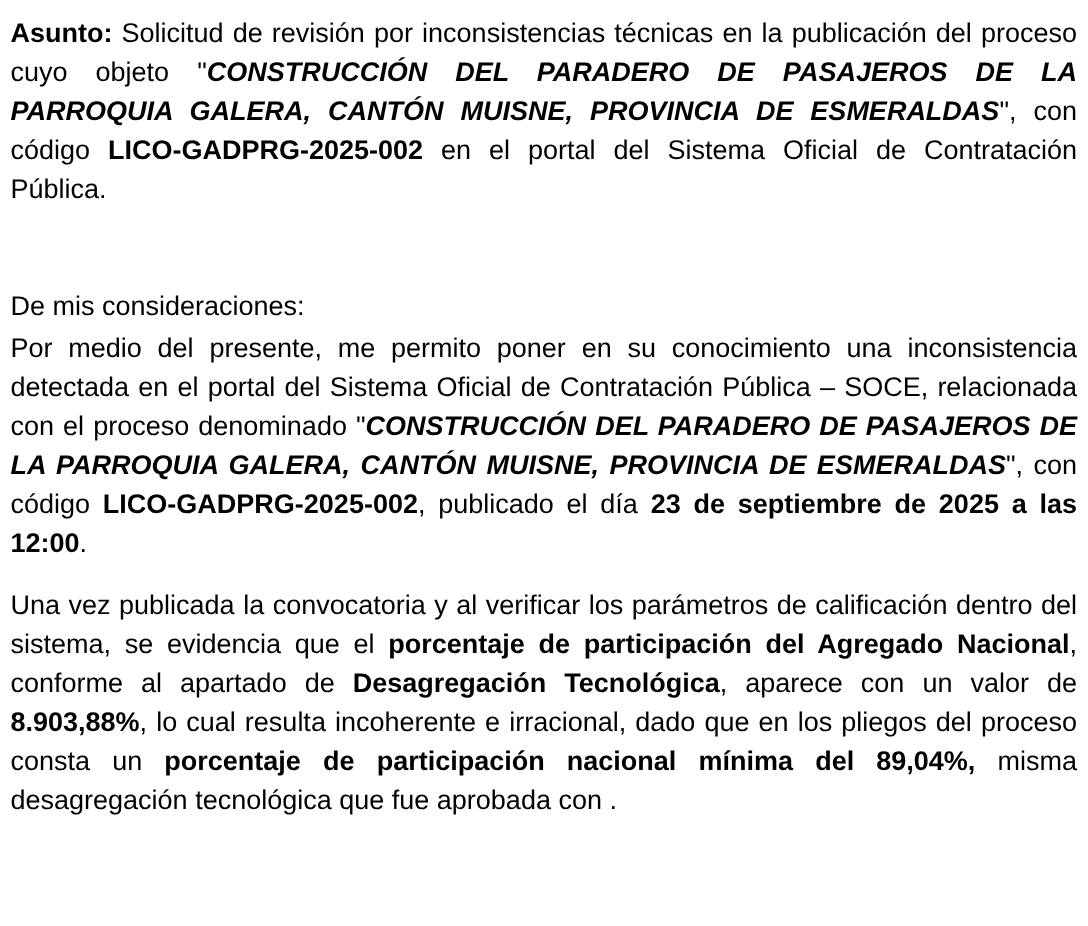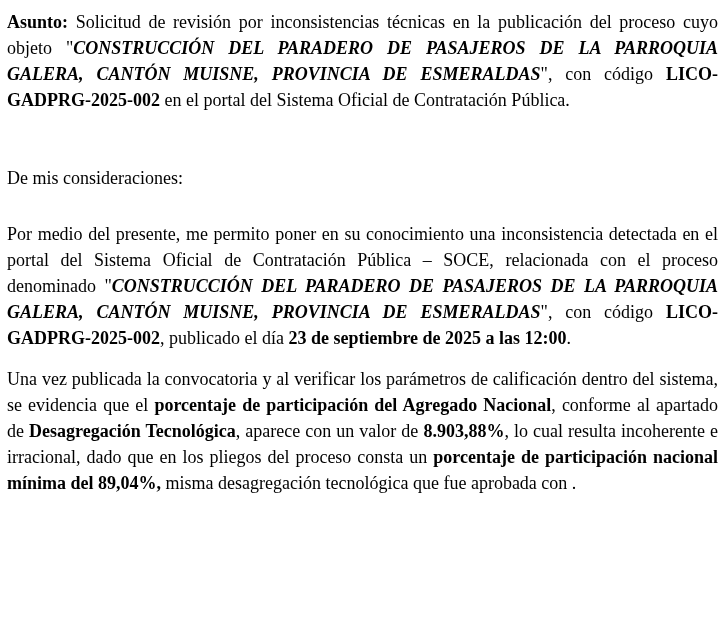--- a/index.html
+++ b/index.html
@@ -9,34 +9,34 @@
   }
   .page {
     position: relative;
     width: 725px;
     height: 617px;
     box-sizing: border-box;
     background: #ffffff;
     color: #000000;
     padding: 9px 7px 0 7px;
     overflow: hidden;
-    font-family: Liberation Serif, serif;
+    font-family: Liberation Sans, sans-serif;
     font-size: 18px;
     line-height: 26px;
   }
   .para {
     margin: 0 0 15px 0;
     text-align: justify;
     text-justify: inter-word;
   }
   .para.big-gap {
     margin-bottom: 52px;
   }
   .para.small-gap {
-    margin-bottom: 30px;
+    margin-bottom: 2px;
   }
   .para.no-justify {
     text-align: left;
   }
   .run-regular {
     font-weight: normal;
     font-style: normal;
   }
   .run-bold {
     font-weight: bold;

